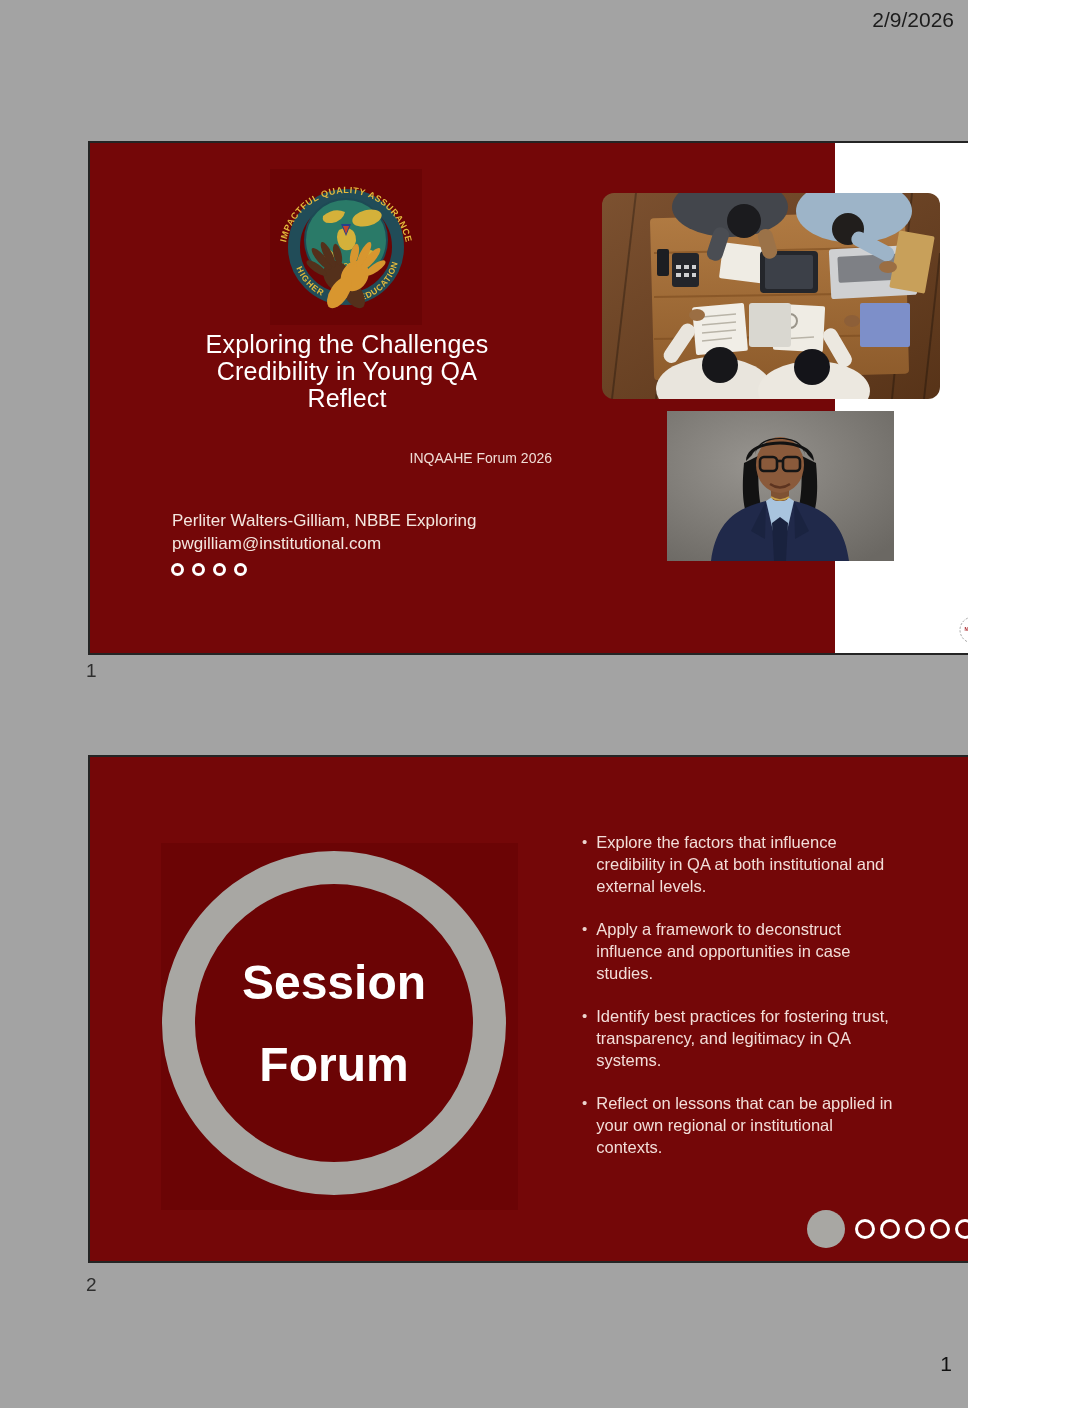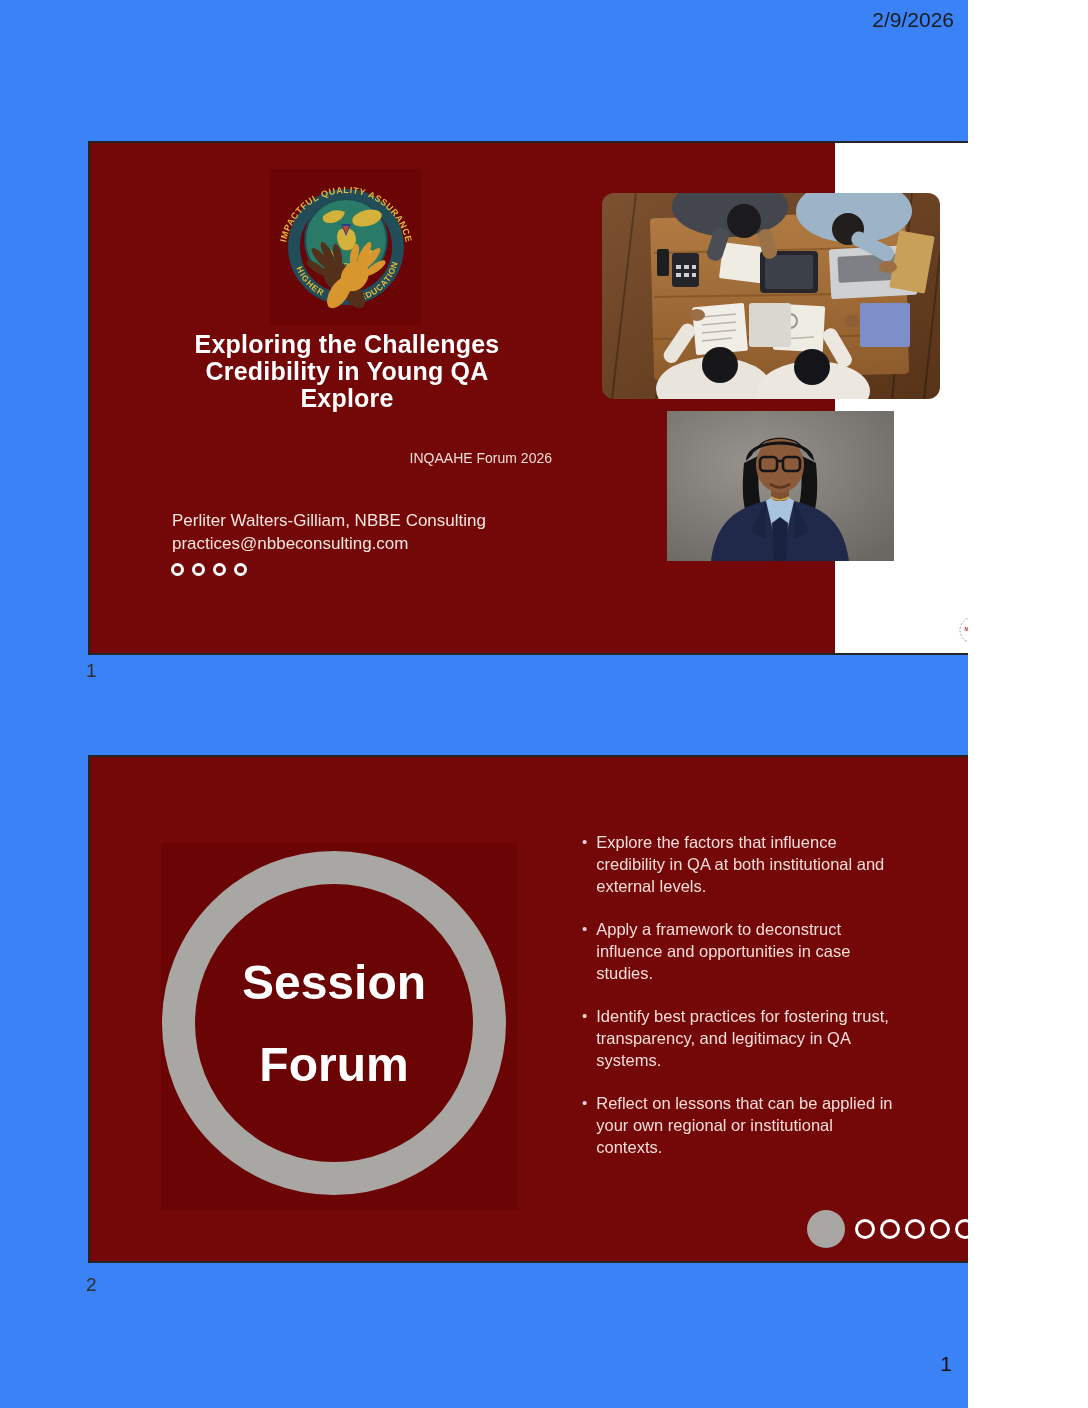--- a/index.html
+++ b/index.html
@@ -1,32 +1,32 @@
 <!DOCTYPE html>
 <html><head>
 <meta charset="utf-8">
 <style>
   html,body{margin:0;padding:0;background:#ffffff;}
   .page{
-    position:relative;width:968px;height:1408px;background:#3b82f6;
+    position:relative;width:968px;height:1408px;background:#a3a3a3;
     font-family:"Liberation Sans", sans-serif;overflow:hidden;
   }
   .hdr-date{position:absolute;top:8px;right:14px;font-size:21px;color:#1c1c1c;}
   .pg-num{position:absolute;top:1352px;right:16px;font-size:21px;color:#111;}
   .slide-index{position:absolute;left:86px;font-size:19px;color:#2e2e2e;}
 
   .slide{position:absolute;left:88px;width:912px;border:2px solid #242424;box-sizing:border-box;}
   .slide1{top:141px;height:514px;background:#ffffff;}
   .slide2{top:755px;height:508px;background:#740708;}
 
   .s1-maroon{position:absolute;left:0;top:0;width:745px;height:510px;background:#740708;}
   .logo-patch{position:absolute;left:180px;top:26px;width:152px;height:156px;background:#6a0405;
     display:flex;align-items:center;justify-content:center;}
   .s1-title{position:absolute;left:52px;top:188px;width:410px;text-align:center;color:#ffffff;
-    font-size:25px;font-weight:bold;line-height:27px;letter-spacing:.2px;}
+    font-size:25px;font-weight:normal;line-height:27px;letter-spacing:.2px;}
   .s1-subtitle{position:absolute;left:52px;top:307px;width:410px;text-align:right;color:#f0ddd6;
     font-size:14px;}
   .s1-presenter{position:absolute;left:82px;top:366px;color:#f4e6df;font-size:17px;line-height:23px;}
   .social-row{position:absolute;left:81px;top:420px;display:flex;gap:8px;}
   .ring-sm{width:7px;height:7px;border:3px solid #ffffff;border-radius:50%;background:transparent;}
 
   .photo-team{position:absolute;left:512px;top:50px;width:338px;height:206px;border-radius:12px;
     overflow:hidden;}
   .photo-portrait{position:absolute;left:577px;top:268px;width:227px;height:150px;overflow:hidden;}
   .seal{position:absolute;left:868px;top:472px;width:30px;height:30px;}
@@ -97,28 +97,28 @@
           <ellipse cx="4" cy="-17" rx="4.2" ry="14" transform="rotate(8 4 -17)"></ellipse>
           <ellipse cx="13" cy="-12" rx="4" ry="12" transform="rotate(22 13 -12)"></ellipse>
           <ellipse cx="-4" cy="28" rx="9" ry="18"></ellipse>
         </g>
       </svg>
     </div>
 
     <div class="s1-title">
       <div>Exploring the Challenges</div>
       <div>Credibility in Young QA</div>
-      <div>Explore</div>
+      <div>Reflect</div>
     </div>
 
     <div class="s1-subtitle">INQAAHE Forum 2026</div>
 
     <div class="s1-presenter">
-      <div>Perliter Walters-Gilliam, NBBE Consulting</div>
-      <div>practices@nbbeconsulting.com</div>
+      <div>Perliter Walters-Gilliam, NBBE Exploring</div>
+      <div>pwgilliam@institutional.com</div>
     </div>
 
     <div class="social-row">
       <span class="ring-sm"></span>
       <span class="ring-sm"></span>
       <span class="ring-sm"></span>
       <span class="ring-sm"></span>
     </div>
 
     <div class="photo-team">

